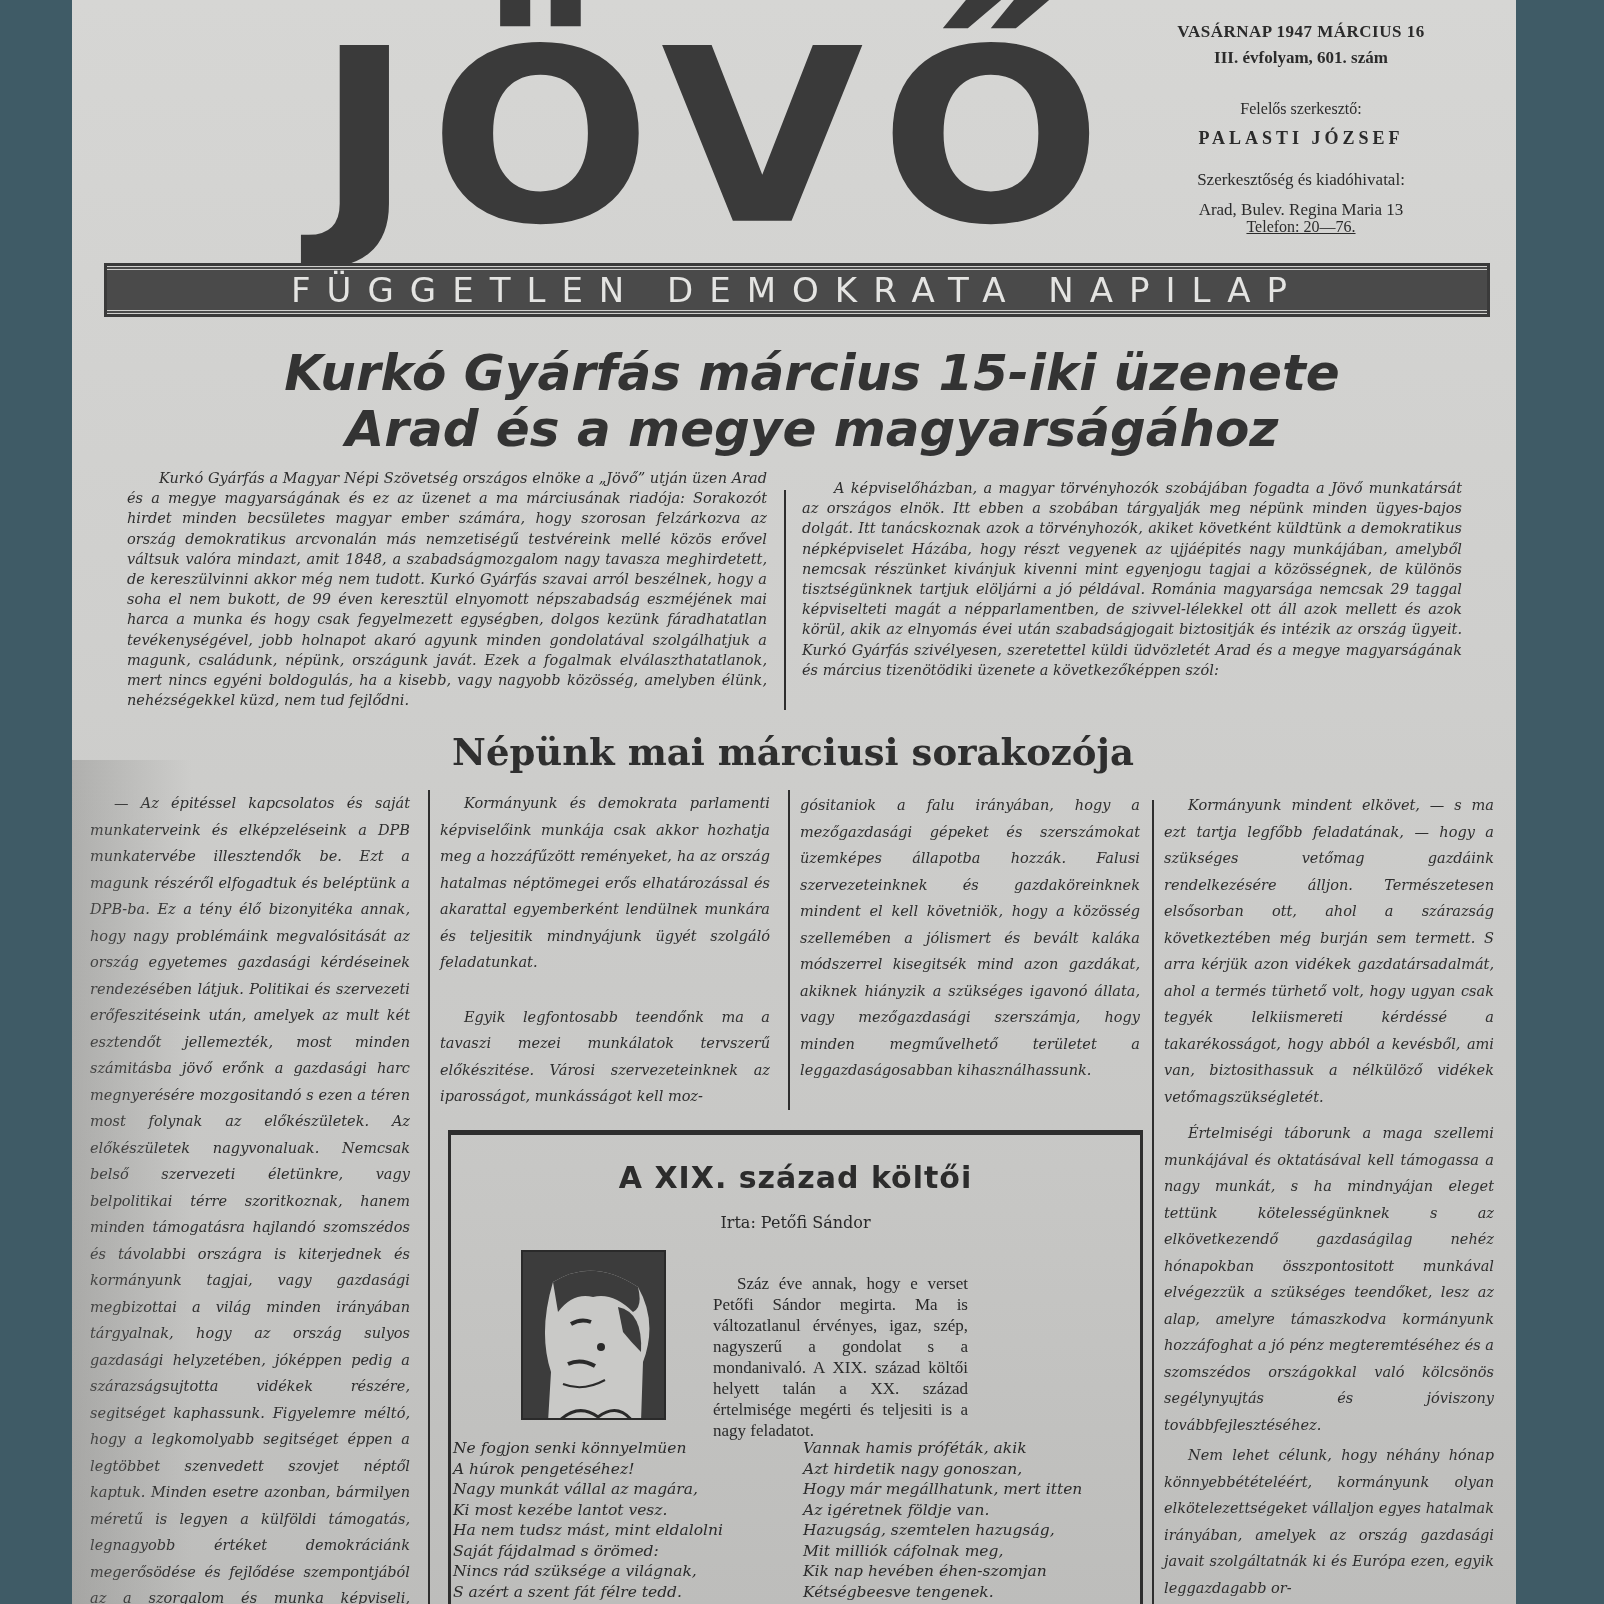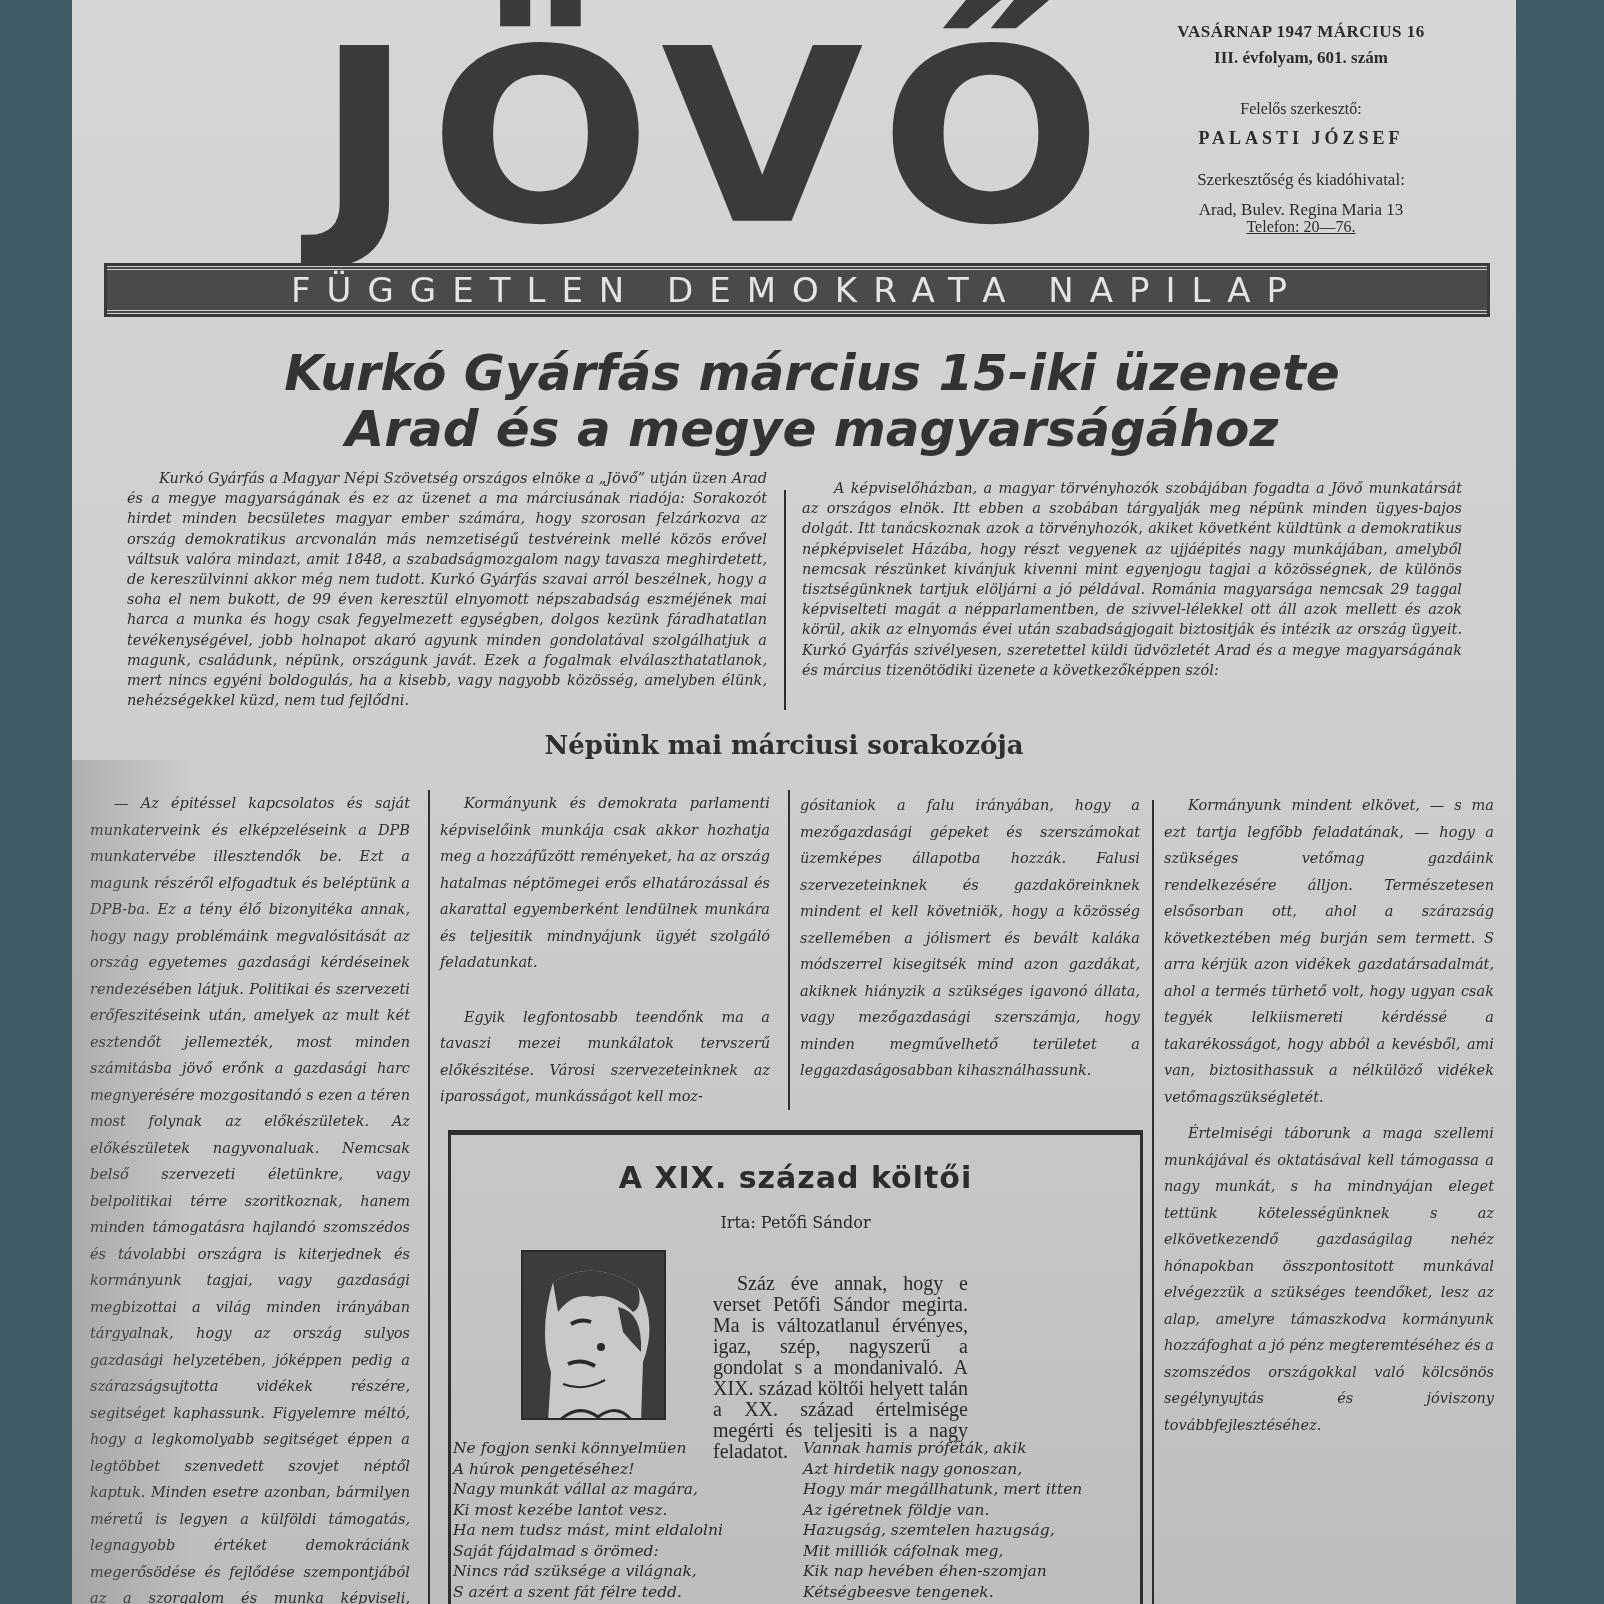--- a/index.html
+++ b/index.html
@@ -49,22 +49,22 @@
 
     .body-text {
       font-family: "DejaVu Serif", serif; font-style: italic; font-size: 14.5px;
       line-height: 20.2px; color: #2e2e2e; text-align: justify;
     }
     .intro-left { left: 55px; top: 468px; width: 640px; text-indent: 32px; }
     .intro-right { left: 730px; top: 478px; width: 660px; text-indent: 32px; }
     .vline { background: #2e2e2e; width: 2px; }
 
     .subhead {
-      left: 202px; top: 730px; width: 1020px; text-align: center;
-      font-family: "DejaVu Serif", serif; font-weight: bold; font-size: 26px; color: #2f2f2f;
+      left: 211px; top: 730px; width: 1020px; text-align: center;
+      font-family: "DejaVu Serif", serif; font-weight: bold; font-size: 37px; color: #2f2f2f;
     }
 
     .col { font-size: 14.5px; line-height: 26.5px; font-style: italic; }
     .col p { text-indent: 24px; }
     .col-1 { left: 18px; top: 790px; width: 320px; }
     .col-2 { left: 368px; top: 790px; width: 330px; }
     .col-3 { left: 728px; top: 792px; width: 340px; }
     .col-4 { left: 1092px; top: 792px; width: 330px; }
 
     
@@ -77,21 +77,21 @@
       font-family: "DejaVu Sans", sans-serif; font-weight: bold; font-size: 30px; color: #2c2c2c;
       letter-spacing: 1px;
     }
     .poem-author { left: 0; top: 78px; width: 100%; text-align: center; font-size: 16px; font-family: "DejaVu Serif", serif; }
     .portrait {
       left: 70px; top: 115px; width: 145px; height: 170px;
       background: #3a3a3a; border: 2px solid #2a2a2a; overflow: hidden;
     }
     .poem-intro {
       left: 262px; top: 138px; width: 255px;
-      font-family: "Liberation Serif", serif; font-size: 20px; line-height: 21px; text-align: justify;
+      font-family: "Liberation Serif", serif; font-size: 17px; line-height: 21px; text-align: justify;
       text-indent: 24px; color: #2a2a2a;
     }
     .stanza { font-family: "DejaVu Serif", serif; font-style: italic; font-size: 15.5px; line-height: 20.5px; color: #2a2a2a; }
     .stanza-1 { left: 2px; top: 303px; width: 340px; }
     .stanza-2 { left: 352px; top: 303px; width: 340px; }
     .stanza div { white-space: nowrap; }
 
     .shade { pointer-events: none; }
   </style>
 </head>
@@ -136,20 +136,21 @@
   <div class="abs vline" style="left:716px;top:790px;height:320px;"></div>
 
   <div class="abs body-text col col-3">
     <p style="text-indent:0;">gósitaniok a falu irányában, hogy a mezőgazdasági gépeket és szerszámokat üzemképes állapotba hozzák. Falusi szervezeteinknek és gazdaköreinknek mindent el kell követniök, hogy a közösség szellemében a jólismert és bevált kaláka módszerrel kisegitsék mind azon gazdákat, akiknek hiányzik a szükséges igavonó állata, vagy mezőgazdasági szerszámja, hogy minden megművelhető területet a leggazdaságosabban kihasználhassunk.</p>
   </div>
   <div class="abs vline" style="left:1080px;top:800px;height:804px;"></div>
 
   <div class="abs body-text col col-4">
     <p>Kormányunk mindent elkövet, — s ma ezt tartja legfőbb feladatának, — hogy a szükséges vetőmag gazdáink rendelkezésére álljon. Természetesen elsősorban ott, ahol a szárazság következtében még burján sem termett. S arra kérjük azon vidékek gazdatársadalmát, ahol a termés türhető volt, hogy ugyan csak tegyék lelkiismereti kérdéssé a takarékosságot, hogy abból a kevésből, ami van, biztosithassuk a nélkülöző vidékek vetőmagszükségletét.</p>
     <p style="margin-top:10px;">Értelmiségi táborunk a maga szellemi munkájával és oktatásával kell támogassa a nagy munkát, s ha mindnyájan eleget tettünk kötelességünknek s az elkövetkezendő gazdaságilag nehéz hónapokban összpontositott munkával elvégezzük a szükséges teendőket, lesz az alap, amelyre támaszkodva kormányunk hozzáfoghat a jó pénz megteremtéséhez és a szomszédos országokkal való kölcsönös segélynyujtás és jóviszony továbbfejlesztéséhez.</p>
+    <p style="margin-top:4px;">Nem lehet célunk, hogy néhány hónap könnyebbétételéért, kormányunk olyan elkötelezettségeket vállaljon egyes hatalmak irányában, amelyek az ország gazdasági javait szolgáltatnák ki és Európa ezen, egyik leggazdagabb or-</p>
   </div>
 
   <div class="abs poem-box">
     <div class="abs poem-title">A XIX. század költői</div>
     <div class="abs poem-author">Irta: Petőfi Sándor</div>
 
     <div class="abs portrait">
       <svg width="145" height="170" viewBox="0 0 145 170">
         <rect width="145" height="170" fill="#3c3c3c"></rect>
         <path d="M30 30 Q70 5 115 35 Q135 70 120 110 L118 170 L25 170 L28 120 Q15 80 30 30Z" fill="#c9c9c7"></path>

